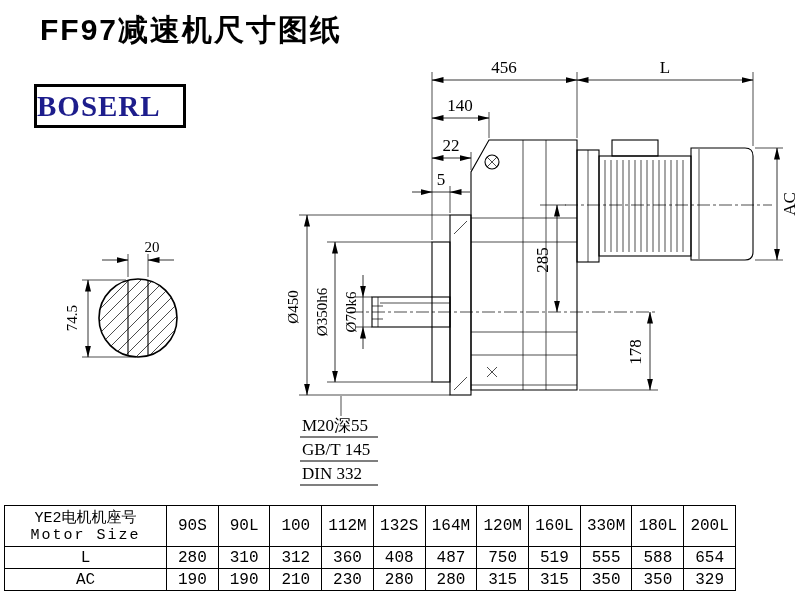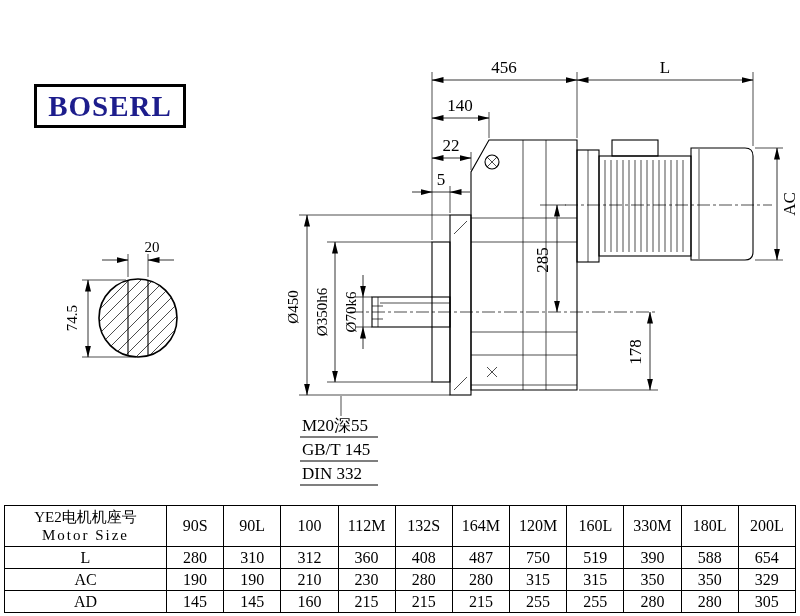--- a/index.html
+++ b/index.html
@@ -1,47 +1,48 @@
 <!DOCTYPE html>
 <html><head>
 <meta charset="utf-8">
 <style>
   html,body{margin:0;padding:0;background:#fff;}
   .page{position:relative;width:800px;height:616px;background:#ffffff;overflow:hidden;
         font-family:"Liberation Sans",sans-serif;color:#000;}
   .title{position:absolute;left:40px;top:10px;margin:0;font-size:30px;font-weight:700;
          letter-spacing:2px;font-family:"Liberation Sans",sans-serif;color:#000;}
   .logo-box{position:absolute;left:34px;top:84px;width:146px;height:38px;border:3px solid #000;
-            display:flex;align-items:center;justify-content:center;background:#fff;}
+            display:flex;align-items:center;background:#fff;}
   .logo-box span{font-family:"Liberation Serif",serif;font-weight:700;font-size:29px;
                  color:#1d1d8c;letter-spacing:1px;}
   svg.drawing{position:absolute;left:0;top:0;}
   .s-thick{stroke:#000;stroke-width:1.6;fill:none}
   .s-med{stroke:#000;stroke-width:1.1;fill:none}
   .s-thin{stroke:#000;stroke-width:0.7;fill:none}
   .s-dim{stroke:#000;stroke-width:0.8;fill:none}
   .s-cl{stroke:#000;stroke-width:0.7;fill:none;stroke-dasharray:13 3 3 3}
   text.t-dim{font-family:"Liberation Serif",serif;font-size:17px;fill:#000;text-anchor:middle}
   text.t-sm{font-size:15px}
   text.t-callout{text-anchor:start}
-  .dim-table{position:absolute;left:4px;top:505px;width:792px;border-collapse:collapse;
-             table-layout:fixed;background:#fff;font-family:Liberation Serif, serif;
+  .dim-table{position:absolute;left:4px;top:505px;width:732px;border-collapse:collapse;
+             table-layout:fixed;background:#fff;font-family:Liberation Mono, monospace;
              font-size:16px;color:#000;}
   .dim-table th,.dim-table td{border:1px solid #000;text-align:center;vertical-align:middle;
              padding:0;font-weight:400;}
   .dim-table tr.hdr{height:41px}
   .dim-table tr.datarow{height:22px}
   .hdr-en{letter-spacing:2px;font-size:15px}
   .hdr-cn{font-size:15px}
 </style>
 </head>
 <body>
 
 <div class="page">
 
+  <h1 class="title">FF97减速机尺寸图纸</h1>
 
   <div class="logo-box">
     <span>BOSERL</span>
   </div>
 
   <svg class="drawing" width="800" height="500" viewBox="0 0 800 500">
     <defs>
       <marker id="arw" viewBox="0 0 12 6" refX="11.5" refY="3" markerWidth="12" markerHeight="6" markerUnits="userSpaceOnUse" orient="auto-start-reverse">
         <path d="M0,0 L12,3 L0,6 Z" fill="#000"></path>
       </marker>
@@ -267,48 +268,34 @@
     <tr class="datarow">
       <td>L</td>
       <td>280</td>
       <td>310</td>
       <td>312</td>
       <td>360</td>
       <td>408</td>
       <td>487</td>
       <td>750</td>
       <td>519</td>
-      <td>390</td>
+      <td>555</td>
       <td>588</td>
       <td>654</td>
     </tr>
     <tr class="datarow">
       <td>AC</td>
       <td>190</td>
       <td>190</td>
       <td>210</td>
       <td>230</td>
       <td>280</td>
       <td>280</td>
       <td>315</td>
       <td>315</td>
       <td>350</td>
       <td>350</td>
       <td>329</td>
     </tr>
-    <tr class="datarow">
-      <td>AD</td>
-      <td>145</td>
-      <td>145</td>
-      <td>160</td>
-      <td>215</td>
-      <td>215</td>
-      <td>215</td>
-      <td>255</td>
-      <td>255</td>
-      <td>280</td>
-      <td>280</td>
-      <td>305</td>
-    </tr>
   </tbody>
     </table>
 
 </div>
 
 </body></html>

